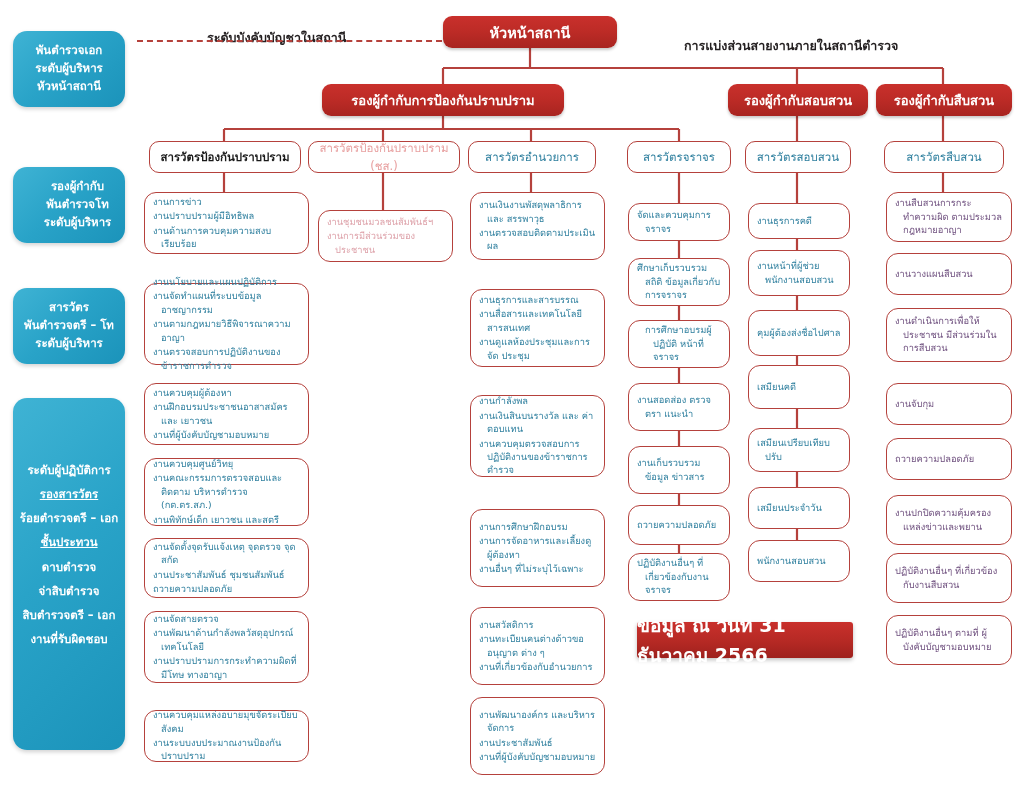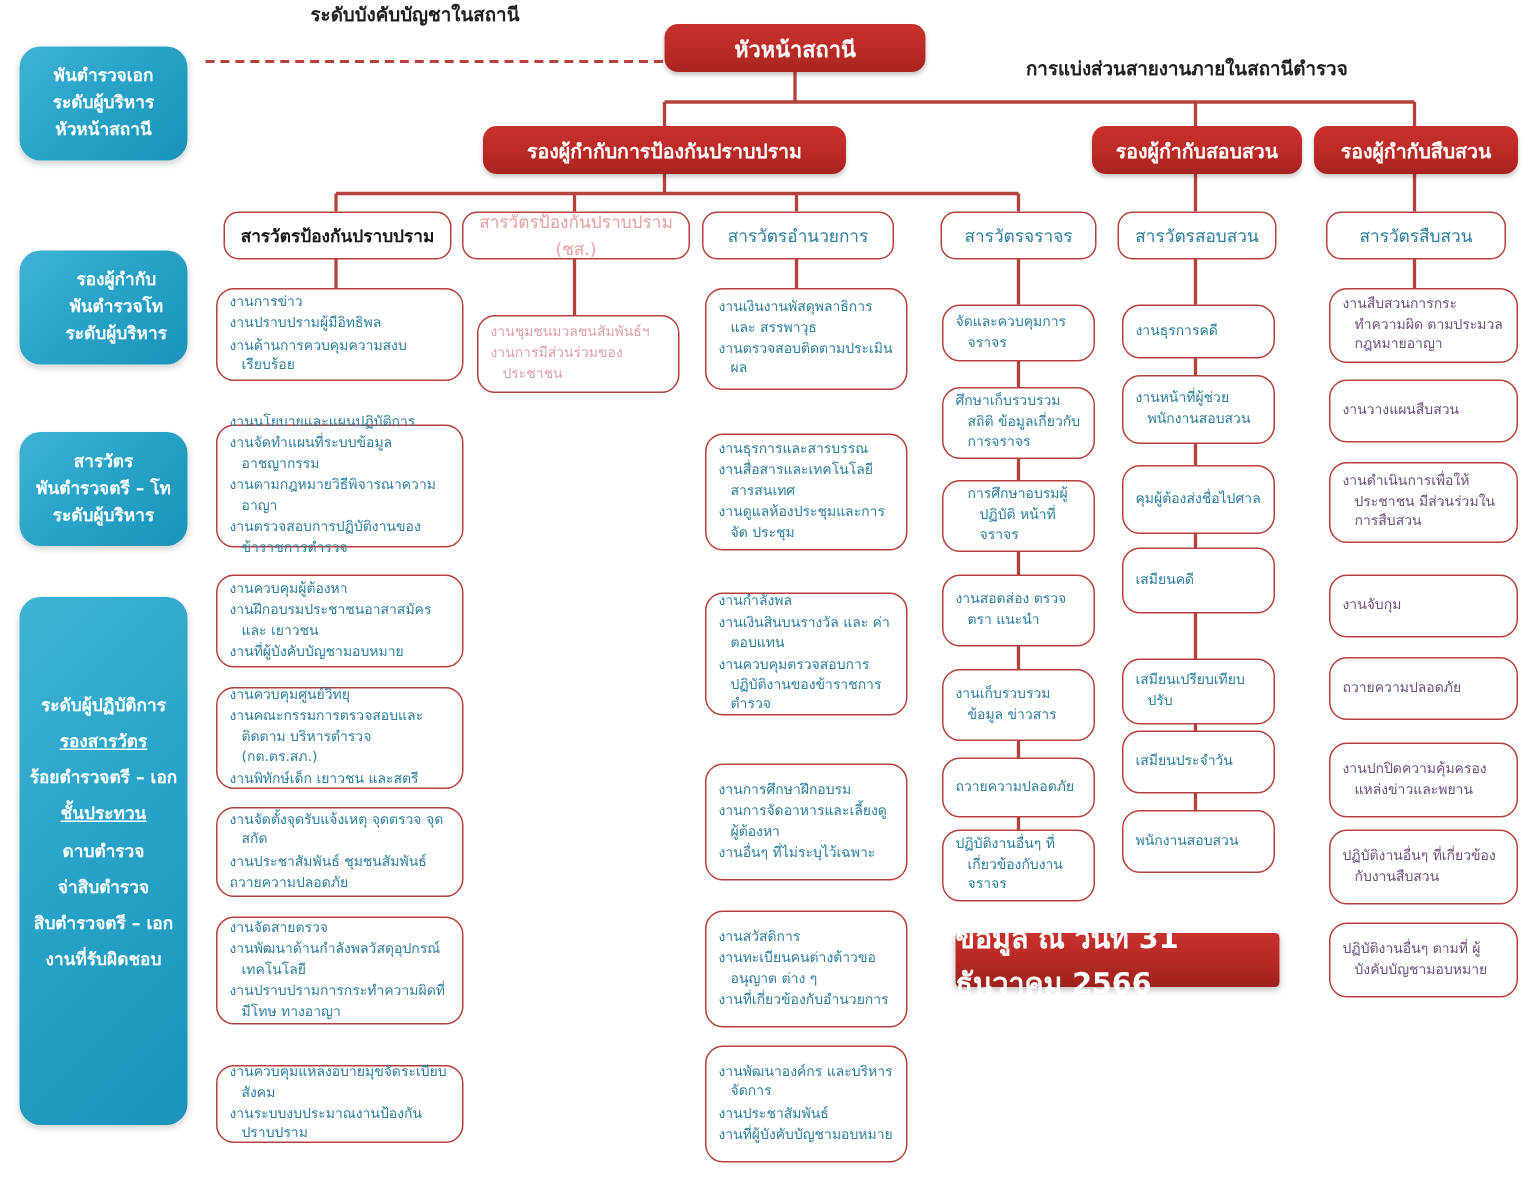--- a/index.html
+++ b/index.html
@@ -138,21 +138,21 @@
       <line x1="531" y1="172" x2="531" y2="192"></line>
       <line x1="679" y1="172" x2="679" y2="203"></line>
       <line x1="797" y1="172" x2="797" y2="203"></line>
       <line x1="943" y1="172" x2="943" y2="192"></line>
 
       <line x1="679" y1="203" x2="679" y2="592"></line>
       <line x1="797" y1="203" x2="797" y2="578"></line>
     </g>
   </svg>
 
-  <div class="cap" style="left:207px;top:0;">ระดับบังคับบัญชาในสถานี</div>
+  <div class="cap" style="left:207px;top:28px;">ระดับบังคับบัญชาในสถานี</div>
   <div class="cap" style="left:684px;top:36px;">การแบ่งส่วนสายงานภายในสถานีตำรวจ</div>
 
   <div style="position:absolute;left:137px;top:40px;width:305px;height:0;border-top:2.5px dashed #b5413c;"></div>
 
   <div class="rail" style="left:13px;top:31px;width:112px;height:76px;">
     <span>พันตำรวจเอก</span>
     <span>ระดับผู้บริหาร</span>
     <span>หัวหน้าสถานี</span>
   </div>
 
@@ -340,21 +340,21 @@
   <div class="det" style="left:748px;top:250px;width:102px;height:46px;">
     <ul>
       <li>งานหน้าที่ผู้ช่วย พนักงานสอบสวน</li>
     </ul>
   </div>
   <div class="det" style="left:748px;top:365px;width:102px;height:44px;">
     <ul>
       <li>เสมียนคดี</li>
     </ul>
   </div>
-  <div class="det" style="left:748px;top:428px;width:102px;height:44px;margin-top:11px;">
+  <div class="det" style="left:748px;top:428px;width:102px;height:44px;">
     <ul>
       <li>เสมียนเปรียบเทียบปรับ</li>
     </ul>
   </div>
   <div class="det" style="left:748px;top:487px;width:102px;height:42px;">
     <ul>
       <li>เสมียนประจำวัน</li>
     </ul>
   </div>
   <div class="det" style="left:748px;top:540px;width:102px;height:42px;">

